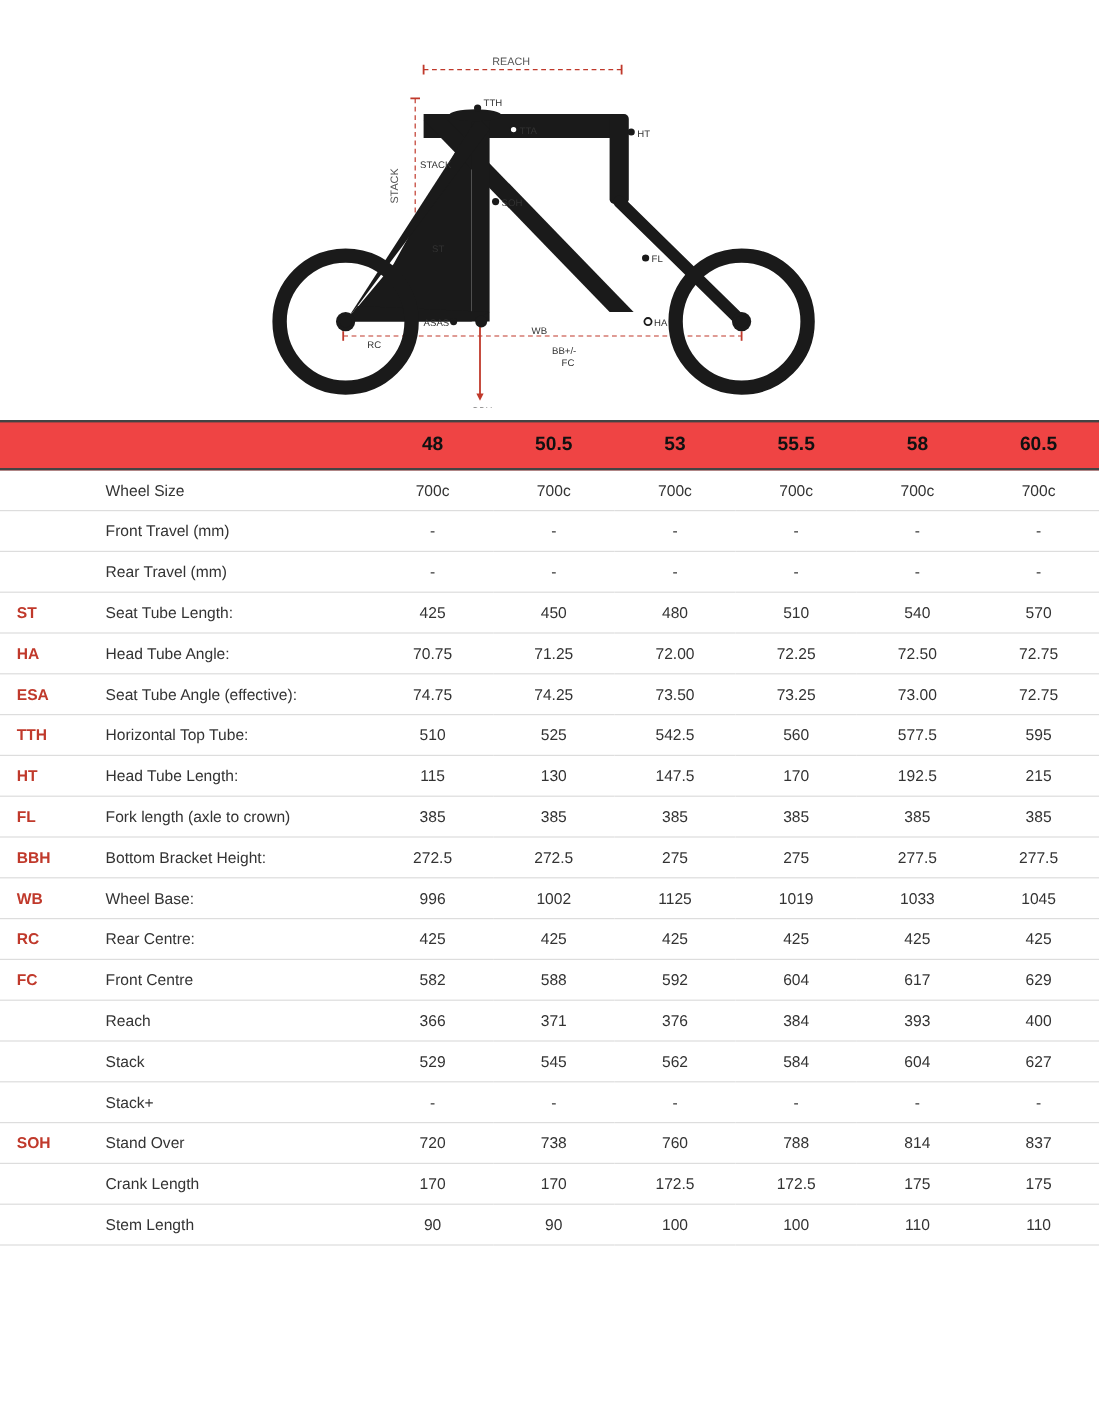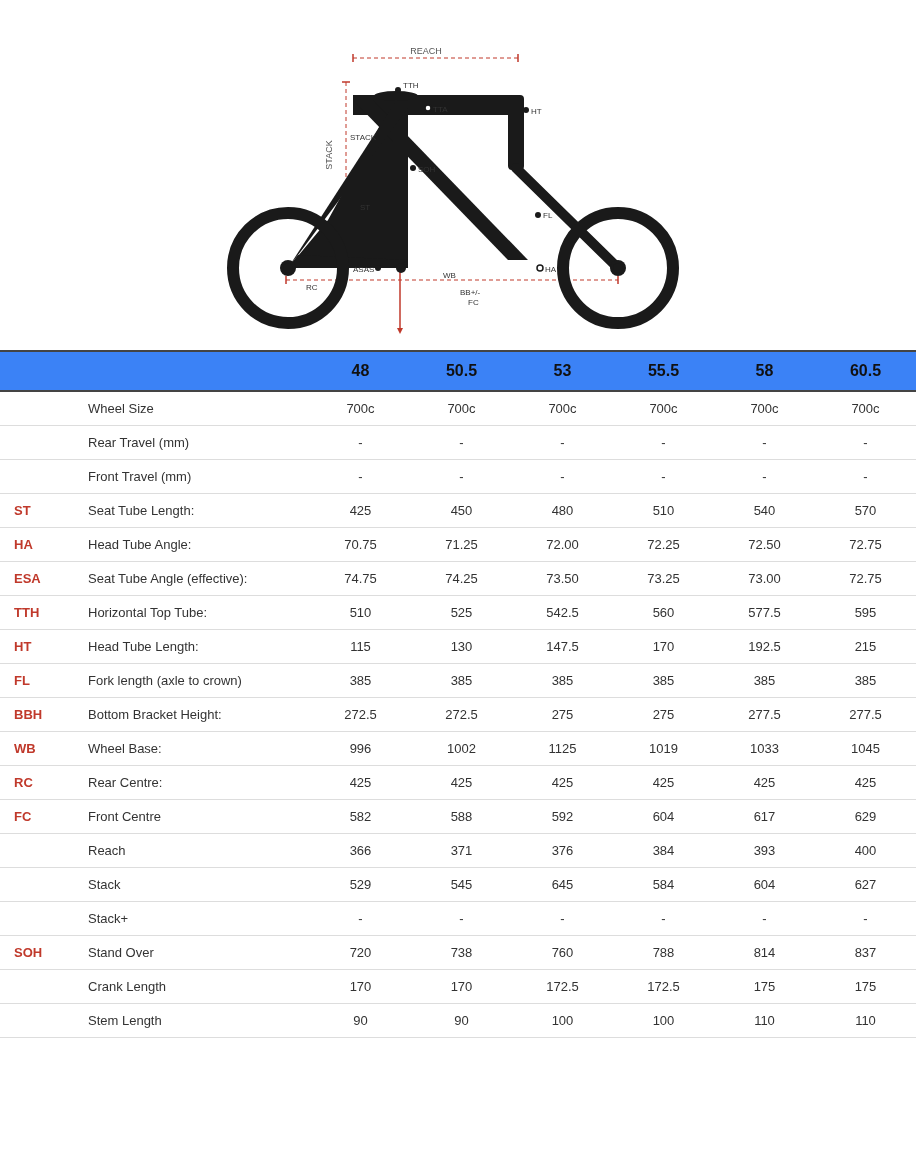--- a/index.html
+++ b/index.html
@@ -54,21 +54,21 @@
       font-size: 13px;
       color: #333;
     }
 
     .size-header-row-wrapper {
       display: flex;
       align-items: center;
       border-top: 2px solid #444;
       border-bottom: 2px solid #444;
       padding: 10px 0;
-      background: #3b82f6;
+      background: #ef4444;
     }
 
     .header-spacer {
       width: 310px;
       min-width: 310px;
     }
 
     .header-sizes {
       display: flex;
       flex: 1;
@@ -195,31 +195,31 @@
         <td class="param-cell">Wheel Size</td>
         <td class="val-cell">700c</td>
         <td class="val-cell">700c</td>
         <td class="val-cell">700c</td>
         <td class="val-cell">700c</td>
         <td class="val-cell">700c</td>
         <td class="val-cell">700c</td>
       </tr>
       <tr>
         <td class="abbr-cell"></td>
+        <td class="param-cell">Front Travel (mm)</td>
+        <td class="val-cell">-</td>
+        <td class="val-cell">-</td>
+        <td class="val-cell">-</td>
+        <td class="val-cell">-</td>
+        <td class="val-cell">-</td>
+        <td class="val-cell">-</td>
+      </tr>
+      <tr>
+        <td class="abbr-cell"></td>
         <td class="param-cell">Rear Travel (mm)</td>
-        <td class="val-cell">-</td>
-        <td class="val-cell">-</td>
-        <td class="val-cell">-</td>
-        <td class="val-cell">-</td>
-        <td class="val-cell">-</td>
-        <td class="val-cell">-</td>
-      </tr>
-      <tr>
-        <td class="abbr-cell"></td>
-        <td class="param-cell">Front Travel (mm)</td>
         <td class="val-cell">-</td>
         <td class="val-cell">-</td>
         <td class="val-cell">-</td>
         <td class="val-cell">-</td>
         <td class="val-cell">-</td>
         <td class="val-cell">-</td>
       </tr>
       <tr>
         <td class="abbr-cell">ST</td>
         <td class="param-cell">Seat Tube Length:</td>
@@ -328,21 +328,21 @@
         <td class="val-cell">376</td>
         <td class="val-cell">384</td>
         <td class="val-cell">393</td>
         <td class="val-cell">400</td>
       </tr>
       <tr>
         <td class="abbr-cell"></td>
         <td class="param-cell">Stack</td>
         <td class="val-cell">529</td>
         <td class="val-cell">545</td>
-        <td class="val-cell">645</td>
+        <td class="val-cell">562</td>
         <td class="val-cell">584</td>
         <td class="val-cell">604</td>
         <td class="val-cell">627</td>
       </tr>
       <tr>
         <td class="abbr-cell"></td>
         <td class="param-cell">Stack+</td>
         <td class="val-cell">-</td>
         <td class="val-cell">-</td>
         <td class="val-cell">-</td>

